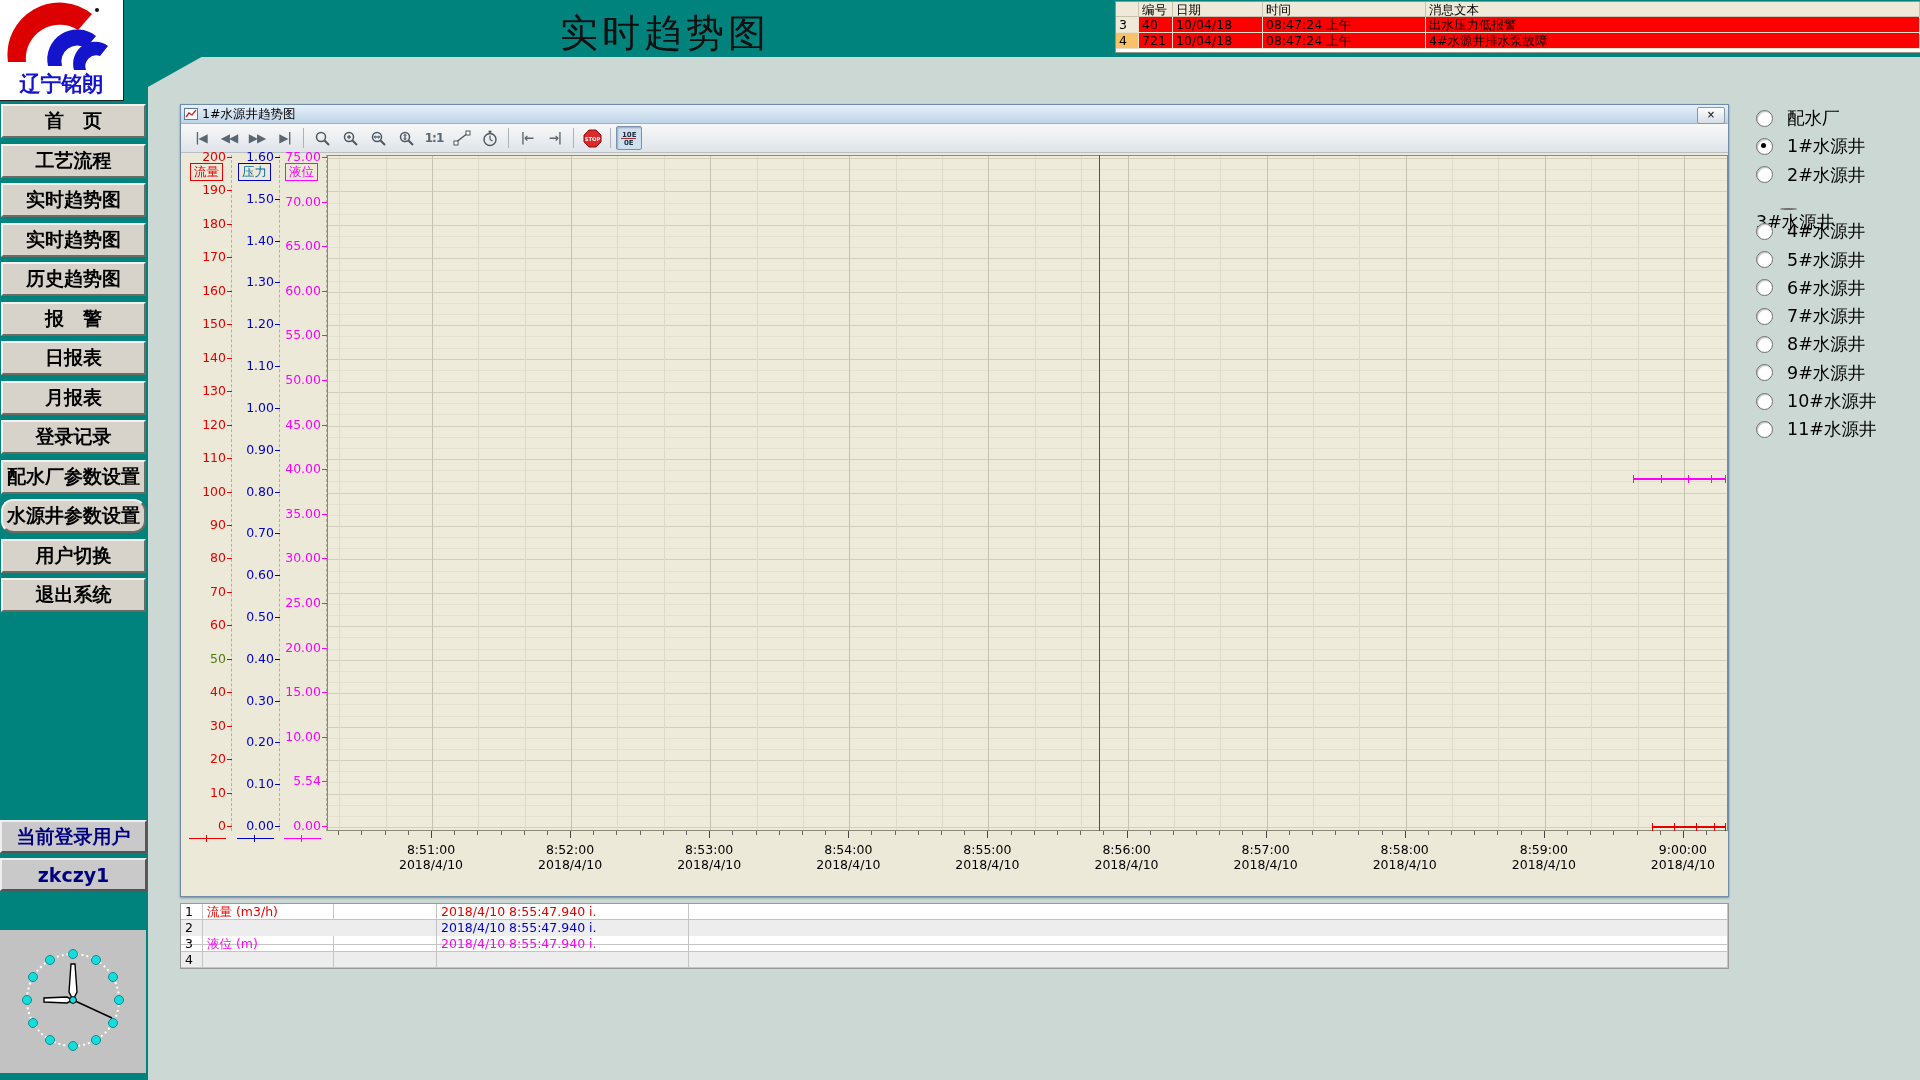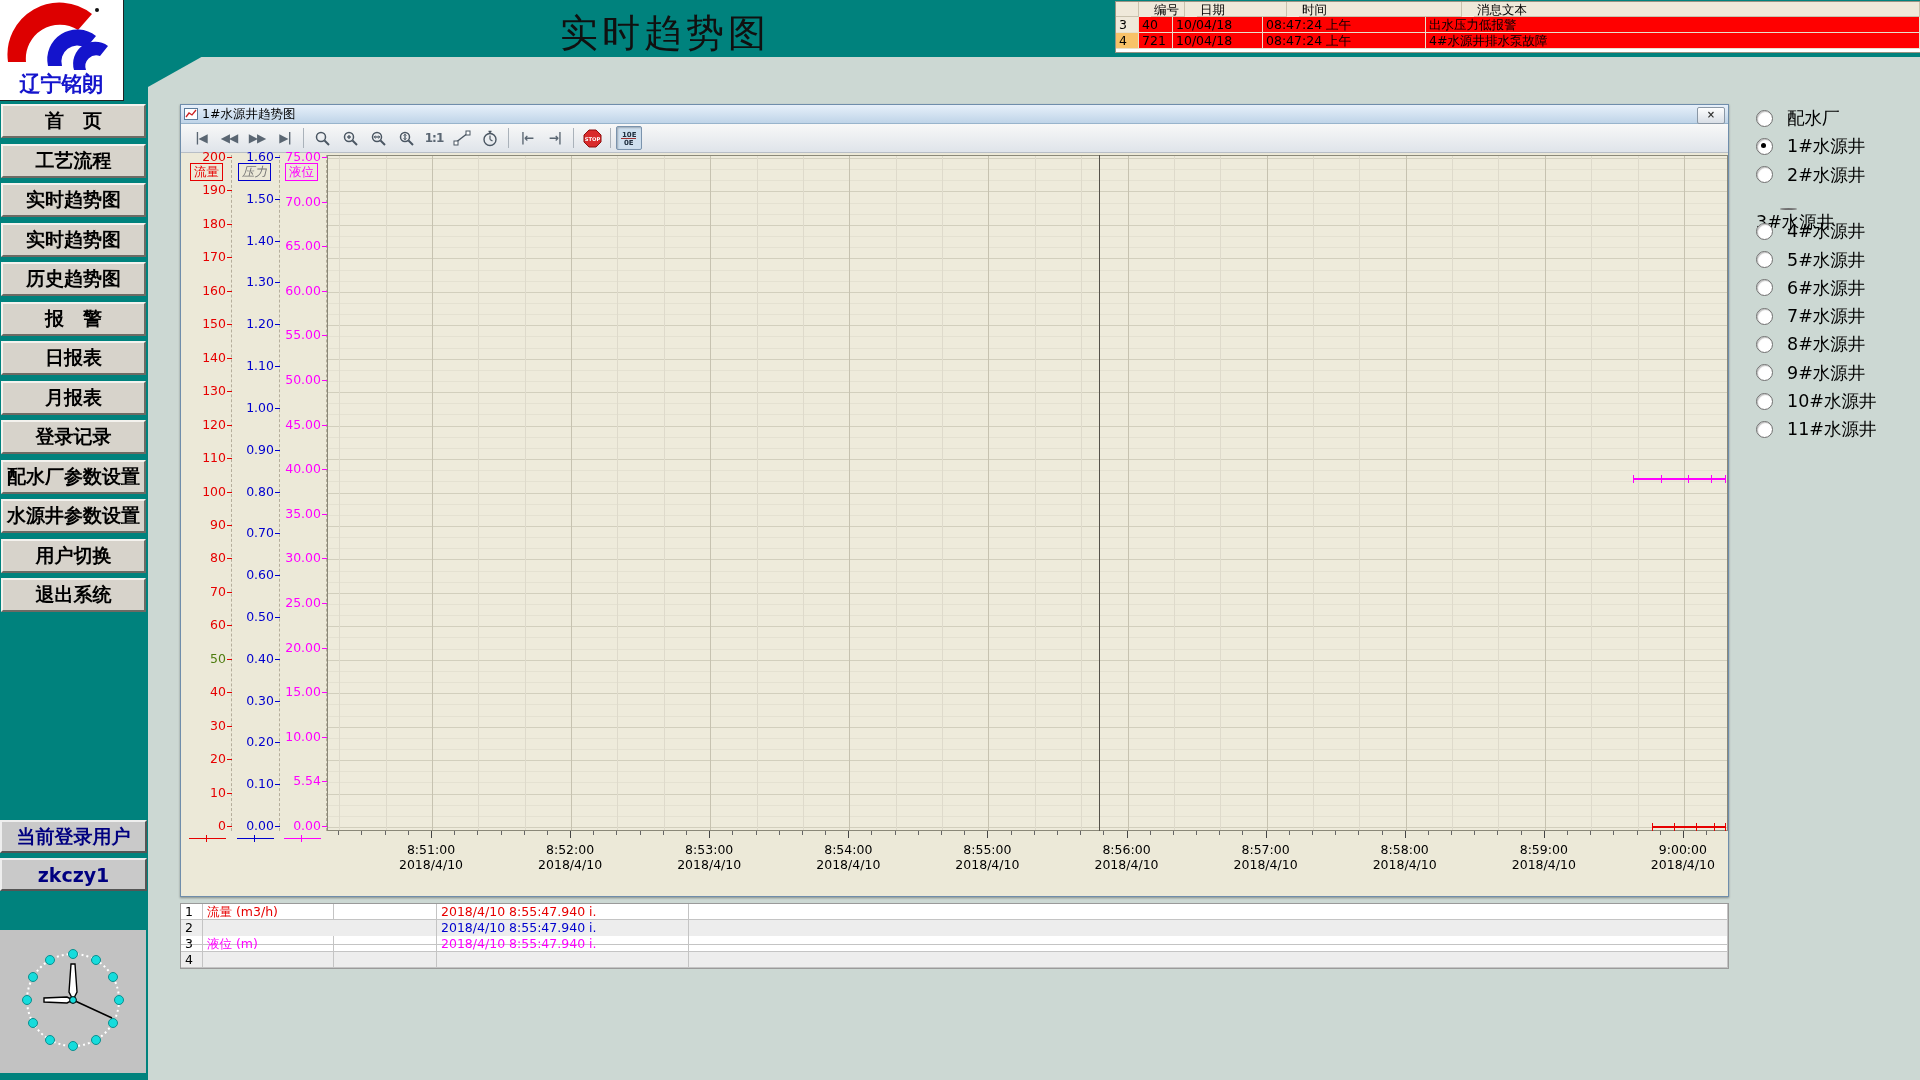--- a/index.html
+++ b/index.html
@@ -13,21 +13,21 @@
   .logo-box{position:absolute;left:0;top:0;width:123px;height:100px;background:#fff;
             border-right:1px solid #222;border-bottom:1px solid #222;}
   .logo-text{position:absolute;left:0;bottom:2px;width:100%;text-align:center;
              color:#1414cc;font-weight:bold;font-size:21px;}
   .page-title{position:absolute;left:560px;top:8px;font-size:38px;color:#101010;
               letter-spacing:4px;}
   
   .alarm-table{position:absolute;left:1115px;top:1px;width:804px;font-size:12.5px;
                background:#efe9da;border:1px solid #9a9383;}
   .alarm-row{display:grid;grid-template-columns:23px 34px 90px 163px 1fr;height:16px;line-height:16px;}
-  .alarm-row.hdr{height:15px;line-height:15px;background:#efe9da;gap:12px;}
+  .alarm-row.hdr{height:15px;line-height:15px;background:#efe9da;}
   .alarm-row .c{padding-left:3px;border-right:1px solid #c9c2ae;border-bottom:1px solid #c9c2ae;
                 overflow:hidden;white-space:nowrap;}
   .alarm-row.alarm .c{background:#ff0000;border-right-color:#e8e0cc;border-bottom-color:#e8e0cc;}
   .alarm-row .idx{background:#efe9da !important;}
   .alarm-row .idx.hot{background:#f8c269 !important;}
   .alarm-stub{height:3px;background:#fff;}
   
   .sbtn{position:absolute;left:1px;width:145px;height:34px;background:#d7d3cb;
         border-top:2px solid #f4f2ee;border-left:2px solid #f4f2ee;
         border-right:2px solid #6d6a64;border-bottom:2px solid #6d6a64;
@@ -136,21 +136,21 @@
       <div class="sbtn" style="top: 104px;">首　页</div>
       <div class="sbtn" style="top: 143.5px;">工艺流程</div>
       <div class="sbtn" style="top: 183px;">实时趋势图</div>
       <div class="sbtn" style="top: 222.5px;">实时趋势图</div>
       <div class="sbtn" style="top: 262px;">历史趋势图</div>
       <div class="sbtn" style="top: 301.5px;">报　警</div>
       <div class="sbtn" style="top: 341px;">日报表</div>
       <div class="sbtn" style="top: 380.5px;">月报表</div>
       <div class="sbtn" style="top: 420px;">登录记录</div>
       <div class="sbtn" style="top: 459.5px;">配水厂参数设置</div>
-      <div class="sbtn" style="top: 499px;">水源井参数设置</div>
+      <div class="sbtn" style="top: 499px; border-radius: 12px;">水源井参数设置</div>
       <div class="sbtn" style="top: 538.5px;">用户切换</div>
       <div class="sbtn" style="top: 578px;">退出系统</div>
     </div>
 
   <div class="ubtn" style="top:820px;">当前登录用户</div>
   <div class="ubtn" style="top:858px;">zkczy1</div>
 
   <div class="clock-panel">
     <svg width="146" height="143" viewBox="0 0 146 143">
       <circle cx="73" cy="70" r="46" fill="none" stroke="#fff" stroke-width="2" stroke-dasharray="2 3"></circle>
@@ -443,21 +443,21 @@
         <div class="ytick" style="left: 43px; top: 547.75px; width: 50px; color: rgb(0, 0, 205);">0.40</div>
         <div class="ytick-dash" style="left: 94px; top: 553.75px; background: rgb(0, 0, 205);"></div>
         <div class="ytick" style="left: 43px; top: 589.562px; width: 50px; color: rgb(0, 0, 205);">0.30</div>
         <div class="ytick-dash" style="left: 94px; top: 595.562px; background: rgb(0, 0, 205);"></div>
         <div class="ytick" style="left: 43px; top: 631.375px; width: 50px; color: rgb(0, 0, 205);">0.20</div>
         <div class="ytick-dash" style="left: 94px; top: 637.375px; background: rgb(0, 0, 205);"></div>
         <div class="ytick" style="left: 43px; top: 673.188px; width: 50px; color: rgb(0, 0, 205);">0.10</div>
         <div class="ytick-dash" style="left: 94px; top: 679.188px; background: rgb(0, 0, 205);"></div>
         <div class="ytick" style="left: 43px; top: 715px; width: 50px; color: rgb(0, 0, 205);">0.00</div>
         <div class="ytick-dash" style="left: 94px; top: 721px; background: rgb(0, 0, 205);"></div>
-        <div class="ylab-box" style="left: 57px; top: 58px; color: #737373; border-color: rgb(0, 0, 205); font-style: italic;">压力</div>
+        <div class="ylab-box" style="left: 57px; top: 58px; color: #0369a1; border-color: rgb(0, 0, 205);">压力</div>
         <div class="gl" style="left: 56px; top: 733px; width: 37px; height: 1px; background: rgb(0, 0, 205);">
           <div class="gl" style="left: 17px; top: -3px; width: 1px; height: 7px; background: rgb(0, 0, 205);"></div>
         </div>
         <div class="yaxis-line" style="left: 145px; top: 50px; height: 676px;"></div>
         <div class="ytick" style="left: 90px; top: 46px; width: 50px; color: rgb(255, 0, 255);">75.00</div>
         <div class="ytick-dash" style="left: 141px; top: 52px; background: rgb(255, 0, 255);"></div>
         <div class="ytick" style="left: 90px; top: 90.6px; width: 50px; color: rgb(255, 0, 255);">70.00</div>
         <div class="ytick-dash" style="left: 141px; top: 96.6px; background: rgb(255, 0, 255);"></div>
         <div class="ytick" style="left: 90px; top: 135.2px; width: 50px; color: rgb(255, 0, 255);">65.00</div>
         <div class="ytick-dash" style="left: 141px; top: 141.2px; background: rgb(255, 0, 255);"></div>

